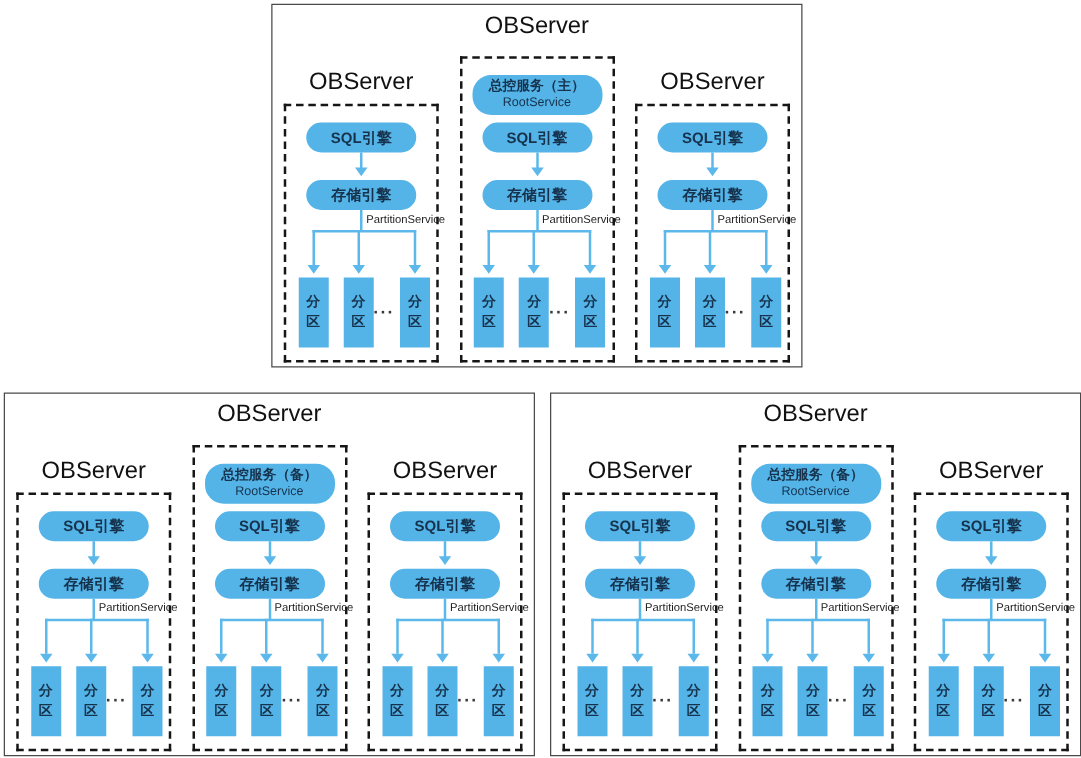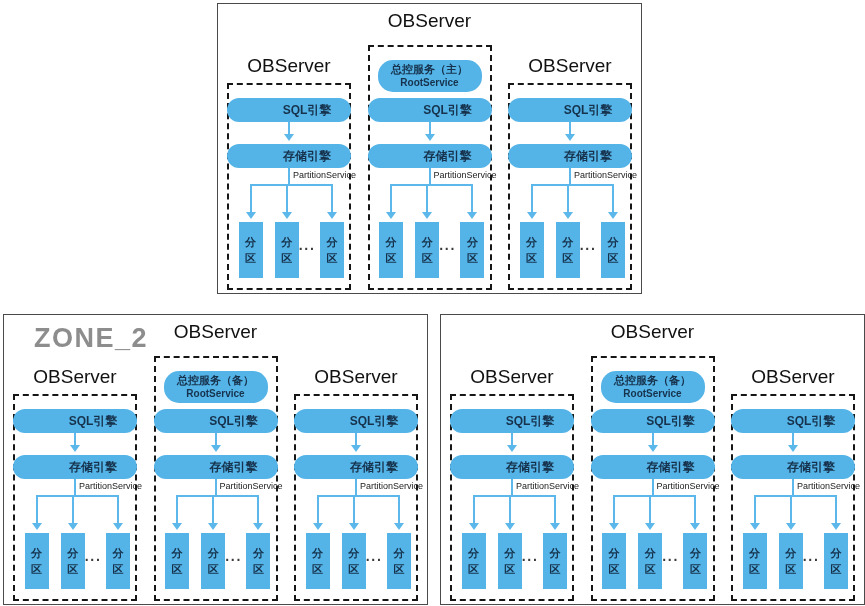--- a/index.html
+++ b/index.html
@@ -12,26 +12,26 @@
         letter-spacing:1.5px;color:var(--zone-title-gray,#8d8d8d);}
   .zone-body{display:flex;justify-content:space-between;align-items:flex-end;height:100%;
         padding:0 9px;box-sizing:border-box;}
   .col{display:flex;flex-direction:column;align-items:center;margin-bottom:3px;}
   .server-label{font-size:19px;font-weight:normal;color:var(--label-black,#111);margin-bottom:6px;}
   .col.center .server-label{margin-bottom:13px;}
   .server-box{box-sizing:border-box;width:124px;border:2px dashed var(--dashed-border,#161616);
         padding:13px 5px 10px;display:flex;flex-direction:column;align-items:center;background:#fff;}
   .pill{width:88px;height:24px;border-radius:12px;background:var(--box-blue,#54b4e8);
         display:flex;align-items:center;justify-content:center;font-size:12px;font-weight:bold;
-        color:var(--box-text-dark,#16324c);flex-shrink:0;padding-left:36px;}
+        color:var(--box-text-dark,#16324c);flex-shrink:0;}
   .root-pill{width:104px;height:32px;border-radius:15px;background:var(--box-blue,#54b4e8);
         display:flex;flex-direction:column;align-items:center;justify-content:center;
         margin-bottom:6px;flex-shrink:0;}
   .root-line1{font-size:11px;font-weight:bold;color:var(--box-text-dark,#16324c);line-height:1.25;}
-  .root-line2{font-size:10px;font-weight:bold;color:var(--box-text-dark,#16324c);line-height:1.2;}
+  .root-line2{font-size:10px;font-weight:normal;color:var(--box-text-dark,#16324c);line-height:1.2;}
   .mid-arrow{position:relative;width:100%;height:22px;flex-shrink:0;}
   .mid-arrow::before{content:"";position:absolute;left:calc(50% - 1px);top:0;width:2px;height:13px;
         background:var(--line-blue,#5cb8ea);}
   .mid-arrow::after{content:"";position:absolute;left:calc(50% - 5px);top:12px;
         border-left:5px solid transparent;border-right:5px solid transparent;
         border-top:7px solid var(--line-blue,#5cb8ea);}
   .ps-label{position:absolute;left:calc(50% + 4px);top:4px;font-size:9px;color:#1c1c1c;
         white-space:nowrap;z-index:2;margin-top:44px;}
   .connector{position:relative;width:100%;height:54px;flex-shrink:0;}
   .connector i{position:absolute;display:block;background:var(--line-blue,#5cb8ea);}
@@ -157,21 +157,20 @@
                 <span>区</span>
               </div>
           </div>
         </div>
       </div>
 
     </div>
   </section>
 
   <section class="zone z2">
-    <div class="zone-title">ZONE_2</div>
     <div class="zone-body">
 
       <div class="col">
         <div class="server-label">OBServer</div>
         <div class="server-box">
           <div class="pill">SQL引擎</div>
           <div class="mid-arrow">
             <span class="ps-label">PartitionService</span>
           </div>
           <div class="pill">存储引擎</div>

